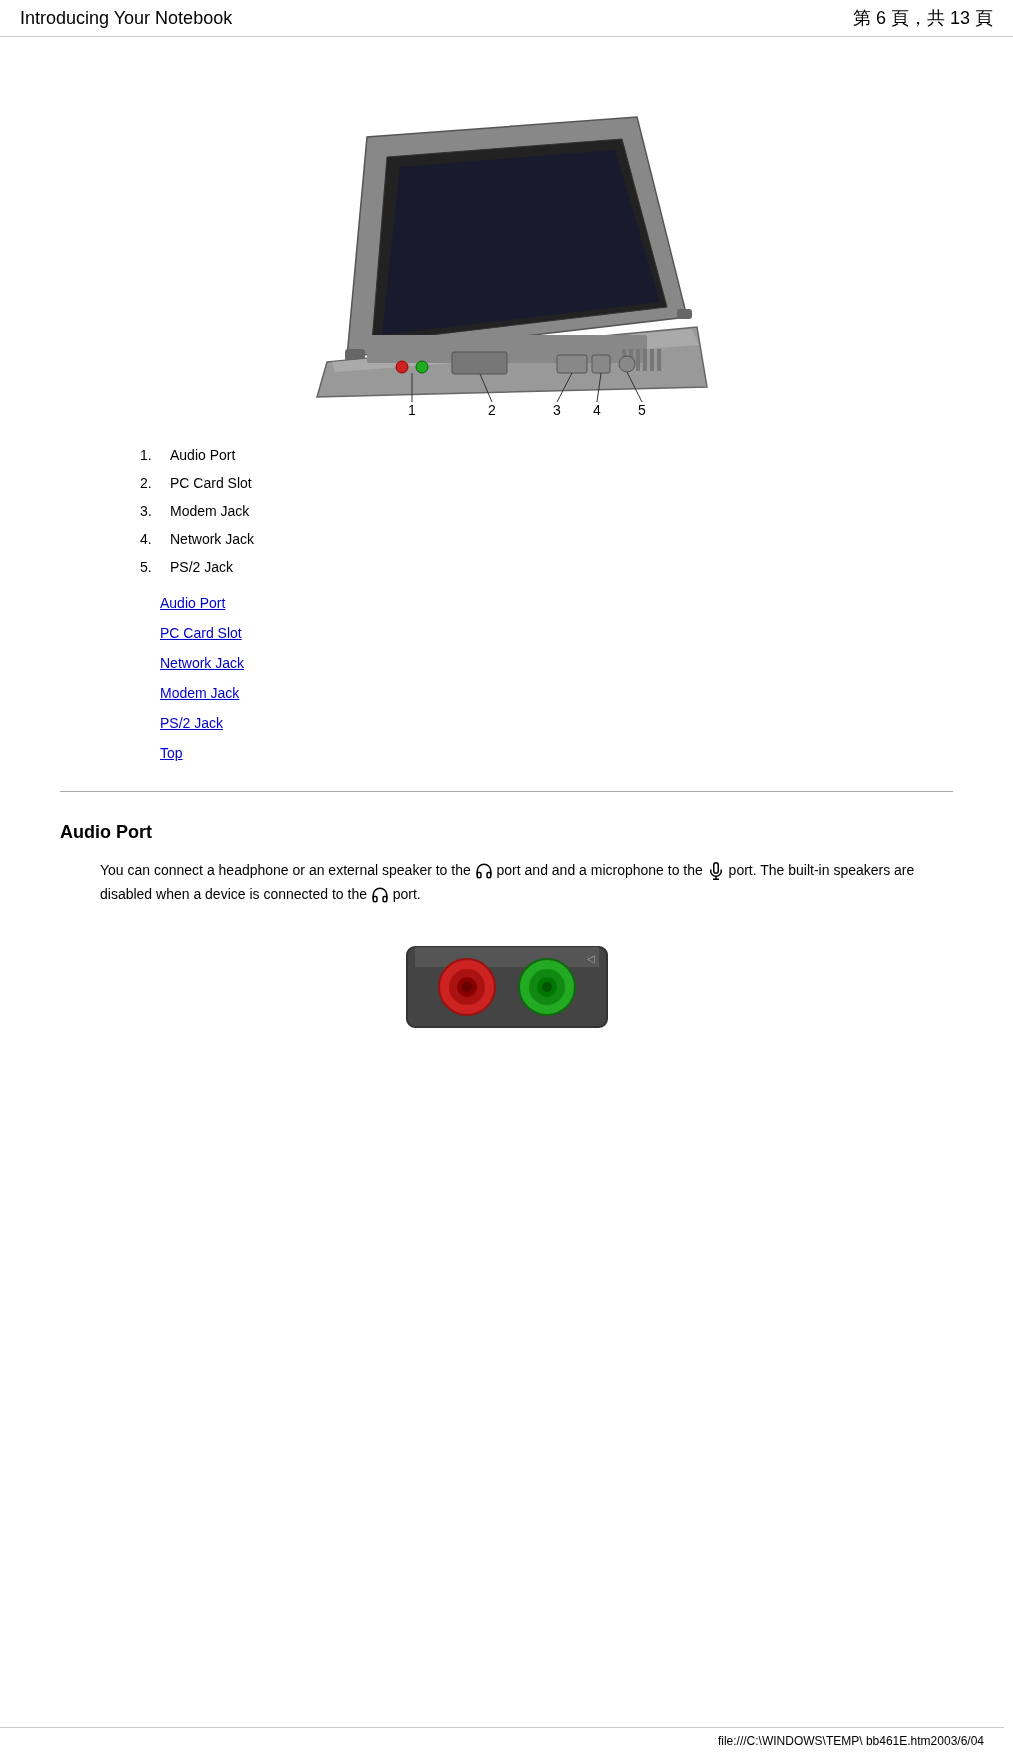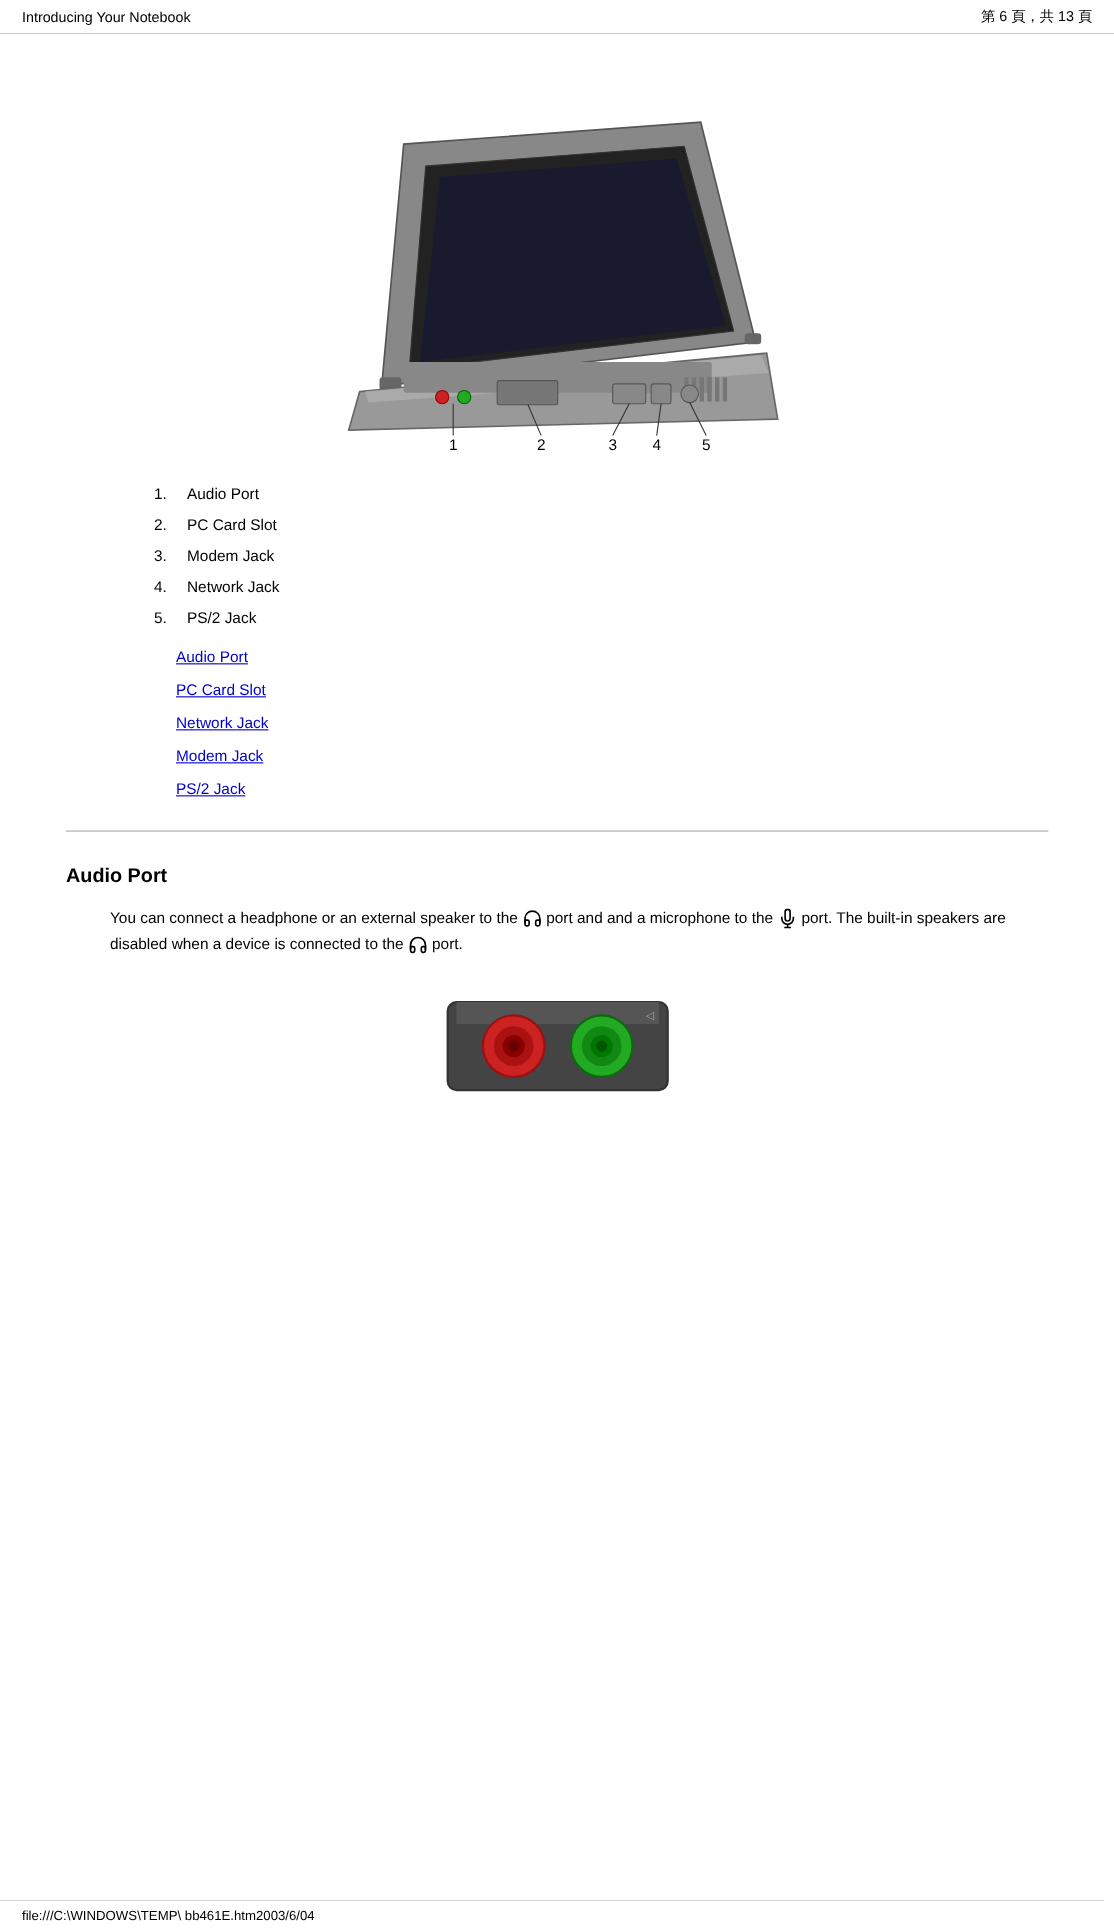--- a/index.html
+++ b/index.html
@@ -10,25 +10,25 @@
       color: #000;
       width: 1013px;
       min-height: 1754px;
     }
     .page-header {
       display: flex;
       justify-content: space-between;
       align-items: center;
       padding: 6px 20px;
       border-bottom: 1px solid #ccc;
-      font-size: 13px;
+      font-size: 18px;
     }
     .page-footer {
       display: flex;
-      justify-content: flex-start;
+      justify-content: flex-end;
       align-items: center;
       padding: 6px 20px;
       border-top: 1px solid #ccc;
       font-size: 12px;
       position: fixed;
       bottom: 0;
       width: 1004px;
       background: #fff;
     }
     .main-content {
@@ -198,20 +198,21 @@
       </li>
     </ol>
   </div>
 
   <div class="link-list">
     <a href="#audio-port">Audio Port</a>
     <a href="#pc-card-slot">PC Card Slot</a>
     <a href="#network-jack">Network Jack</a>
     <a href="#modem-jack">Modem Jack</a>
     <a href="#ps2-jack">PS/2 Jack</a>
+    <a href="#top">Top</a>
   </div>
 
   <hr class="section-divider">
 
   <div id="audio-port">
     <div class="section-title">Audio Port</div>
     <div class="section-body">
       <span>You can connect a headphone or an external speaker to the </span>
       
       <svg class="audio-port-icon" width="18" height="18" viewBox="0 0 24 24" fill="none" stroke="#000" stroke-width="2">

